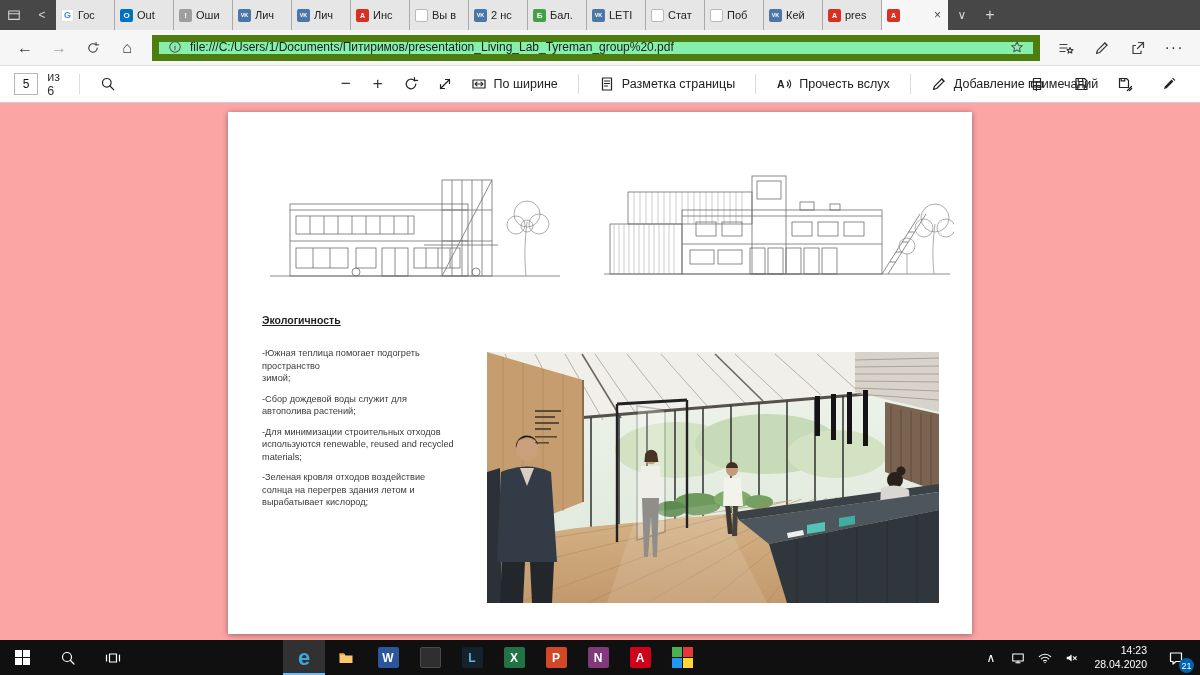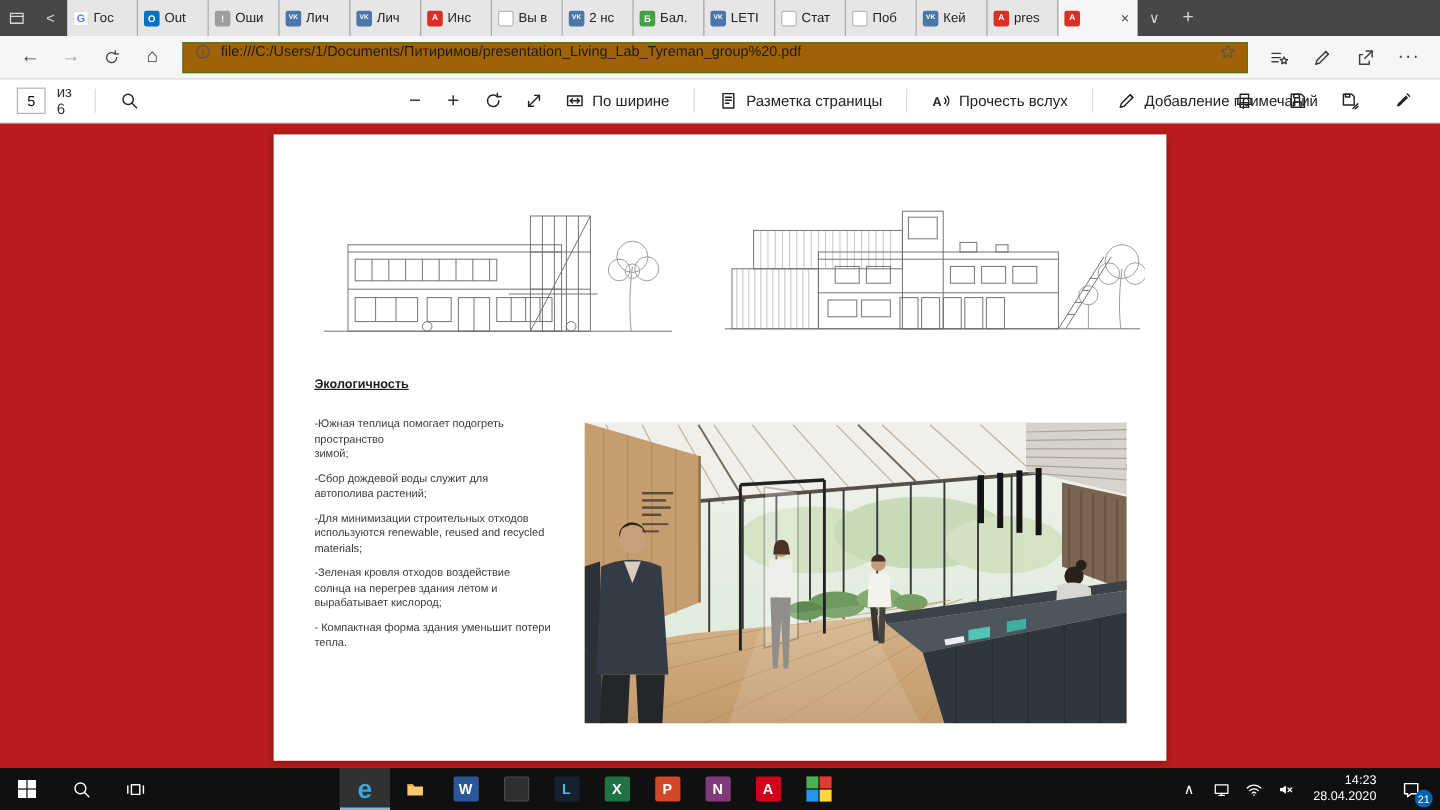--- a/index.html
+++ b/index.html
@@ -19,36 +19,36 @@
   .fav-err{background:#9e9e9e;}
   .fav-vk{background:#4a76a8;font-size:5.5px;}
   .fav-pdf{background:#d93025;font-size:7px;}
   .fav-page{background:#fff;border:1px solid #b9b9b9;color:#999;}
   .fav-green{background:#43a047;}
 
   
   .addr-row{height:36px;background:#f6f6f6;display:flex;align-items:center;padding:0 8px;border-bottom:1px solid #e0e0e0;}
   .nav-btn{width:34px;height:30px;display:flex;align-items:center;justify-content:center;font-size:16px;color:#3c3c3c;}
   .nav-btn.disabled{color:#a8a8a8;}
-  .url-pill{flex:1;height:26px;background:#a16207;border:1px solid #4d7c0f;display:flex;align-items:flex-start;padding:0 9px;gap:8px;margin:0 8px;color:#555;}
+  .url-pill{flex:1;height:26px;background:#86efac;border:7px solid #4d7c0f;display:flex;align-items:flex-end;padding:0 9px;gap:8px;margin:0 8px;color:#555;}
   .url-text{font-size:12px;color:#1c1c1c;flex:1;white-space:nowrap;overflow:hidden;}
   .addr-action{width:36px;height:30px;display:flex;align-items:center;justify-content:center;color:#3c3c3c;font-size:16px;letter-spacing:1px;}
 
   
   .pdf-bar{height:37px;background:#fff;border-bottom:1px solid #cfcfcf;display:flex;align-items:center;padding:0 14px;color:#2d2d2d;}
   .page-box{width:27px;height:22px;border:1px solid #b5b5b5;display:flex;align-items:center;justify-content:center;font-size:12px;color:#111;}
   .pdf-label{font-size:12.5px;color:#333;margin-left:9px;}
   .vsep{width:1px;height:20px;background:#dcdcdc;margin:0 11px;flex:none;}
   .tool-btn{display:flex;align-items:center;gap:7px;padding:0 9px;height:100%;font-size:12.5px;color:#222;flex:none;}
   .glyph{font-size:17px;color:#333;padding:0 11px;}
   .pdf-center{display:flex;align-items:center;margin-left:205px;}
   .pdf-right{display:flex;align-items:center;margin-left:auto;gap:10px;}
 
   
-  .content{position:relative;height:537px;background:#b91c1c;overflow:hidden;}
+  .content{position:relative;height:537px;background:#fca5a5;overflow:hidden;}
   .pdf-page{position:absolute;left:228px;top:9px;width:744px;height:522px;background:#fff;box-shadow:0 1px 6px rgba(0,0,0,.4);}
   .elev{position:absolute;}
   .doc-heading{position:absolute;left:34px;top:202px;font-size:10.5px;font-weight:bold;text-decoration:underline;color:#1f1f1f;}
   .doc-text{position:absolute;left:34px;top:235px;width:210px;}
   .doc-text p{font-size:9.2px;line-height:1.36;color:#3a3a3a;white-space:pre-line;margin-bottom:8px;}
   .render-fig{position:absolute;left:259px;top:240px;width:452px;height:251px;overflow:hidden;background:#e8ede6;}
 
   
   .taskbar{height:35px;background:#101010;display:flex;align-items:stretch;color:#fff;}
   .tb-btn{width:45px;display:flex;align-items:center;justify-content:center;}
@@ -432,22 +432,20 @@
 пространство
 зимой;</p>
       <p>-Сбор дождевой воды служит для
 автополива растений;</p>
       <p>-Для минимизации строительных отходов
 используются renewable, reused and recycled
 materials;</p>
       <p>-Зеленая кровля отходов воздействие
 солнца на перегрев здания летом и
 вырабатывает кислород;</p>
-      <p>- Компактная форма здания уменьшит потери
-тепла.</p>
     </div>
 
     <div class="render-fig">
       <svg width="452" height="251" viewBox="0 0 452 251">
         <defs>
           <linearGradient id="glassG" x1="0" y1="0" x2="0" y2="1">
             <stop offset="0" stop-color="#f0f4ec"></stop>
               <stop offset="1" stop-color="#dbe7d8"></stop>
           </linearGradient>
           <linearGradient id="floorG" x1="0" y1="0" x2="0" y2="1">

